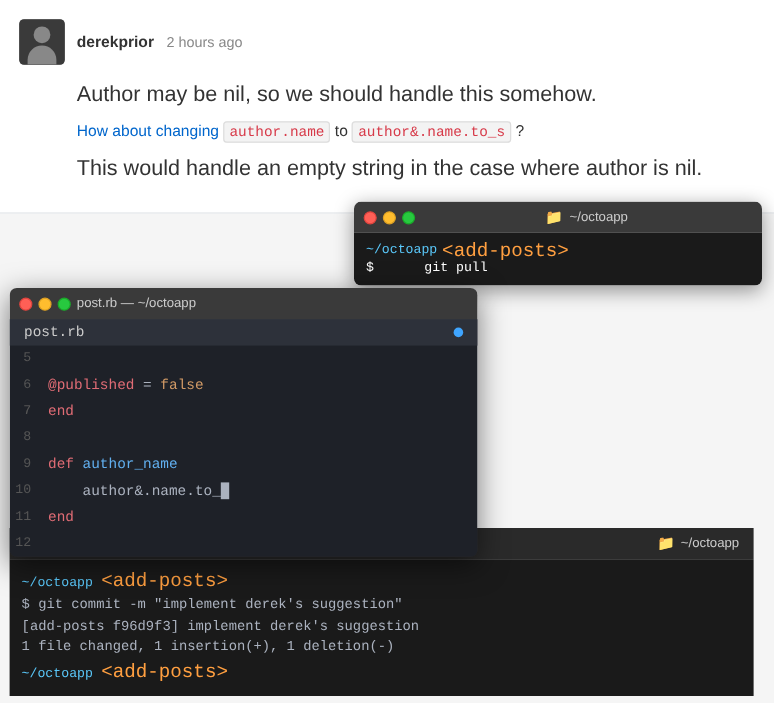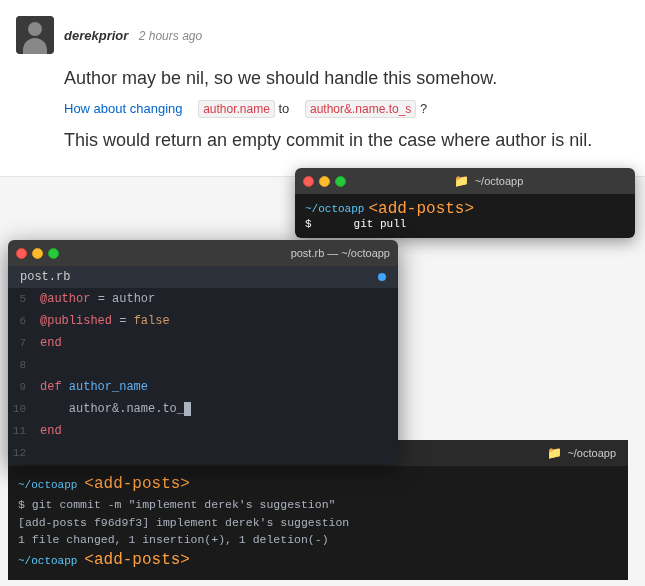--- a/index.html
+++ b/index.html
@@ -16,21 +16,20 @@
     .comment-section {
       background: #fff;
       padding: 16px 16px 16px 16px;
       border-bottom: 1px solid #e1e4e8;
     }
 
     .comment-header {
       display: flex;
       align-items: center;
       margin-bottom: 10px;
-      font-style: italic;
     }
 
     .avatar {
       width: 38px;
       height: 38px;
       border-radius: 4px;
       background: #555;
       margin-right: 10px;
       flex-shrink: 0;
       overflow: hidden;
@@ -97,28 +96,27 @@
       color: #333;
       line-height: 1.6;
       margin-bottom: 6px;
     }
 
     .suggestion-text-blue {
       color: #0066cc;
     }
 
     code.inline-code {
-      font-family: Liberation Sans, sans-serif;
+      font-family: Liberation Mono, monospace;
       font-size: 12px;
       background: #f3f3f3;
       border: 1px solid #ddd;
       border-radius: 3px;
       padding: 1px 4px;
       color: #d73a49;
-      margin-left: 12px;
     }
 
     
     .terminal-container {
       position: absolute;
       top: 168px;
       right: 10px;
       width: 340px;
     }
 
@@ -219,21 +217,21 @@
       gap: 5px;
     }
 
     .editor-title {
       flex: 1;
       text-align: center;
       color: #ccc;
       font-size: 11px;
       display: flex;
       align-items: center;
-      justify-content: flex-end;
+      justify-content: flex-start;
       gap: 5px;
     }
 
     .editor-body {
       background: #1e2128;
       font-family: 'Courier New', Courier, monospace;
       font-size: 12.5px;
       padding: 0;
     }
 
@@ -356,21 +354,21 @@
   </div>
   <div class="comment-body">
     <p class="comment-text">Author may be nil, so we should handle this somehow.</p>
     <p class="comment-suggestion">
       <span class="suggestion-text-blue">How about changing</span>
       <code class="inline-code">author.name</code>
       <span> to </span>
       <code class="inline-code">author&amp;.name.to_s</code>
       <span>?</span>
     </p>
-    <p class="comment-text">This would return an empty commit in the case where author is nil.</p>
+    <p class="comment-text">This would handle an empty string in the case where author is nil.</p>
   </div>
 </div>
 
 <div class="terminal-container">
   <div class="terminal-window">
     <div class="terminal-titlebar">
       <div class="traffic-light tl-red"></div>
       <div class="traffic-light tl-yellow"></div>
       <div class="traffic-light tl-green"></div>
       <div class="terminal-title">
@@ -401,24 +399,20 @@
     </div>
   </div>
   <div class="editor-body">
     <div class="editor-filename-bar">
       <span>post.rb</span>
       <div class="editor-dot-indicator"></div>
     </div>
 
     <div class="code-line">
       <span class="line-num">5</span>
-      <span class="line-content">
-        <span class="kw-pink">@author</span>
-        <span class="kw-white"> = author</span>
-      </span>
     </div>
 
     <div class="code-line">
       <span class="line-num">6</span>
       <span class="line-content">
         <span class="kw-pink">@published</span>
         <span class="kw-white"> = </span>
         <span class="kw-orange">false</span>
       </span>
     </div>

